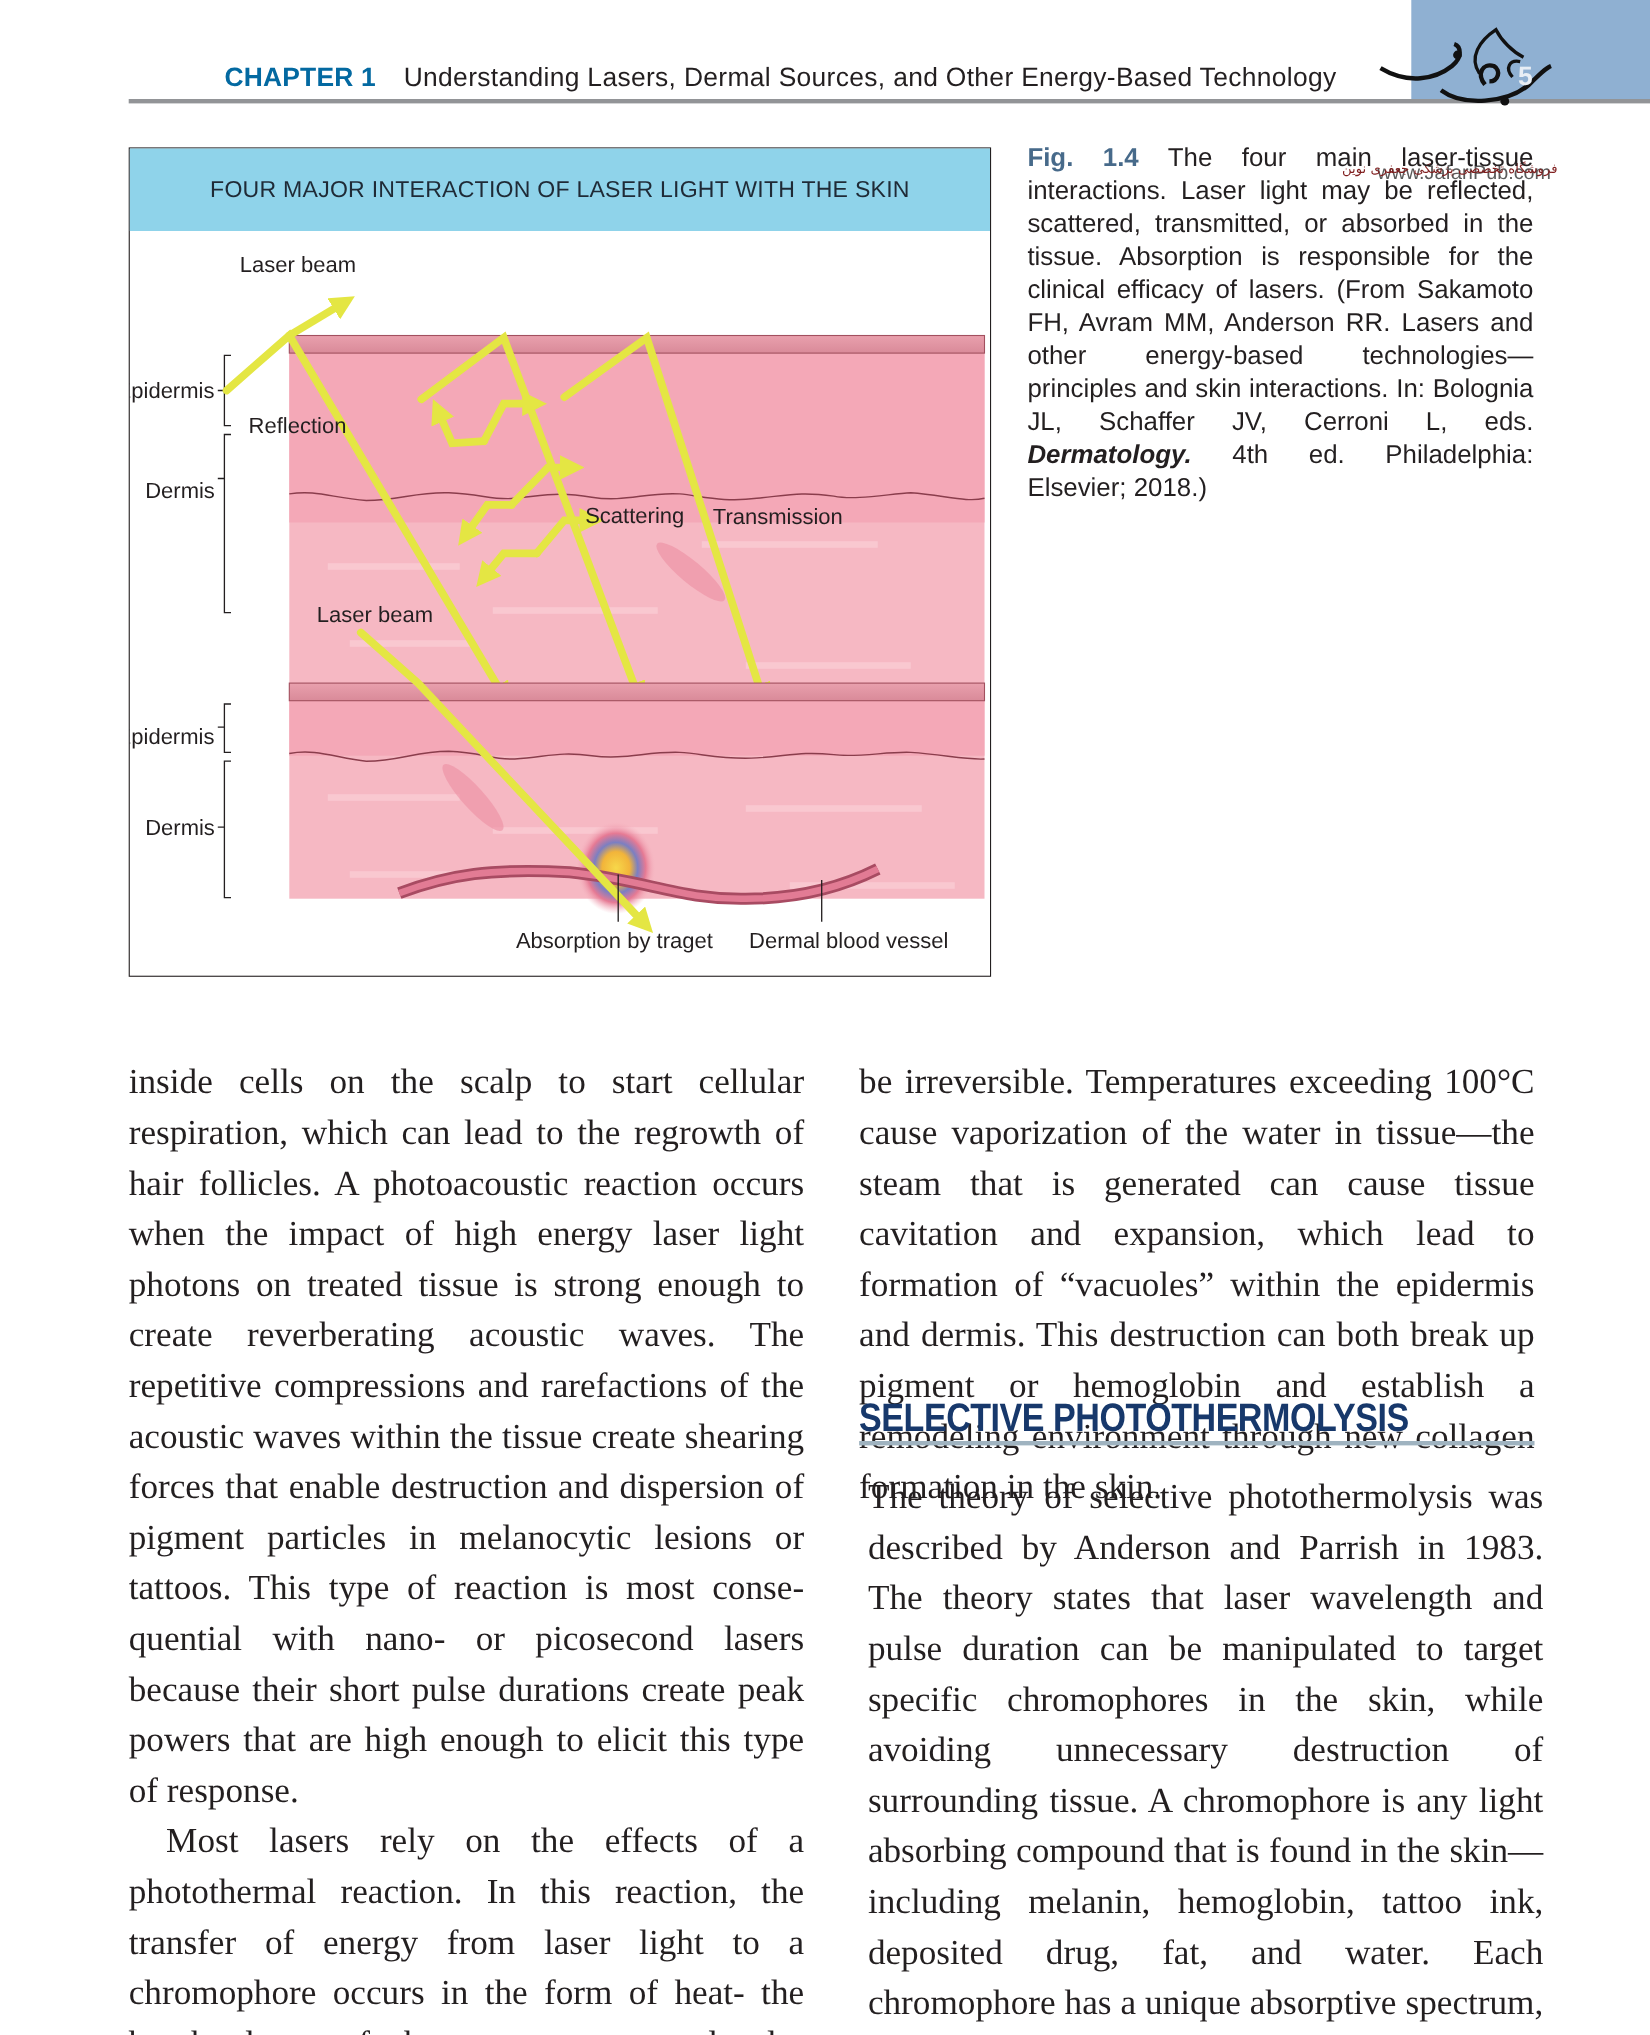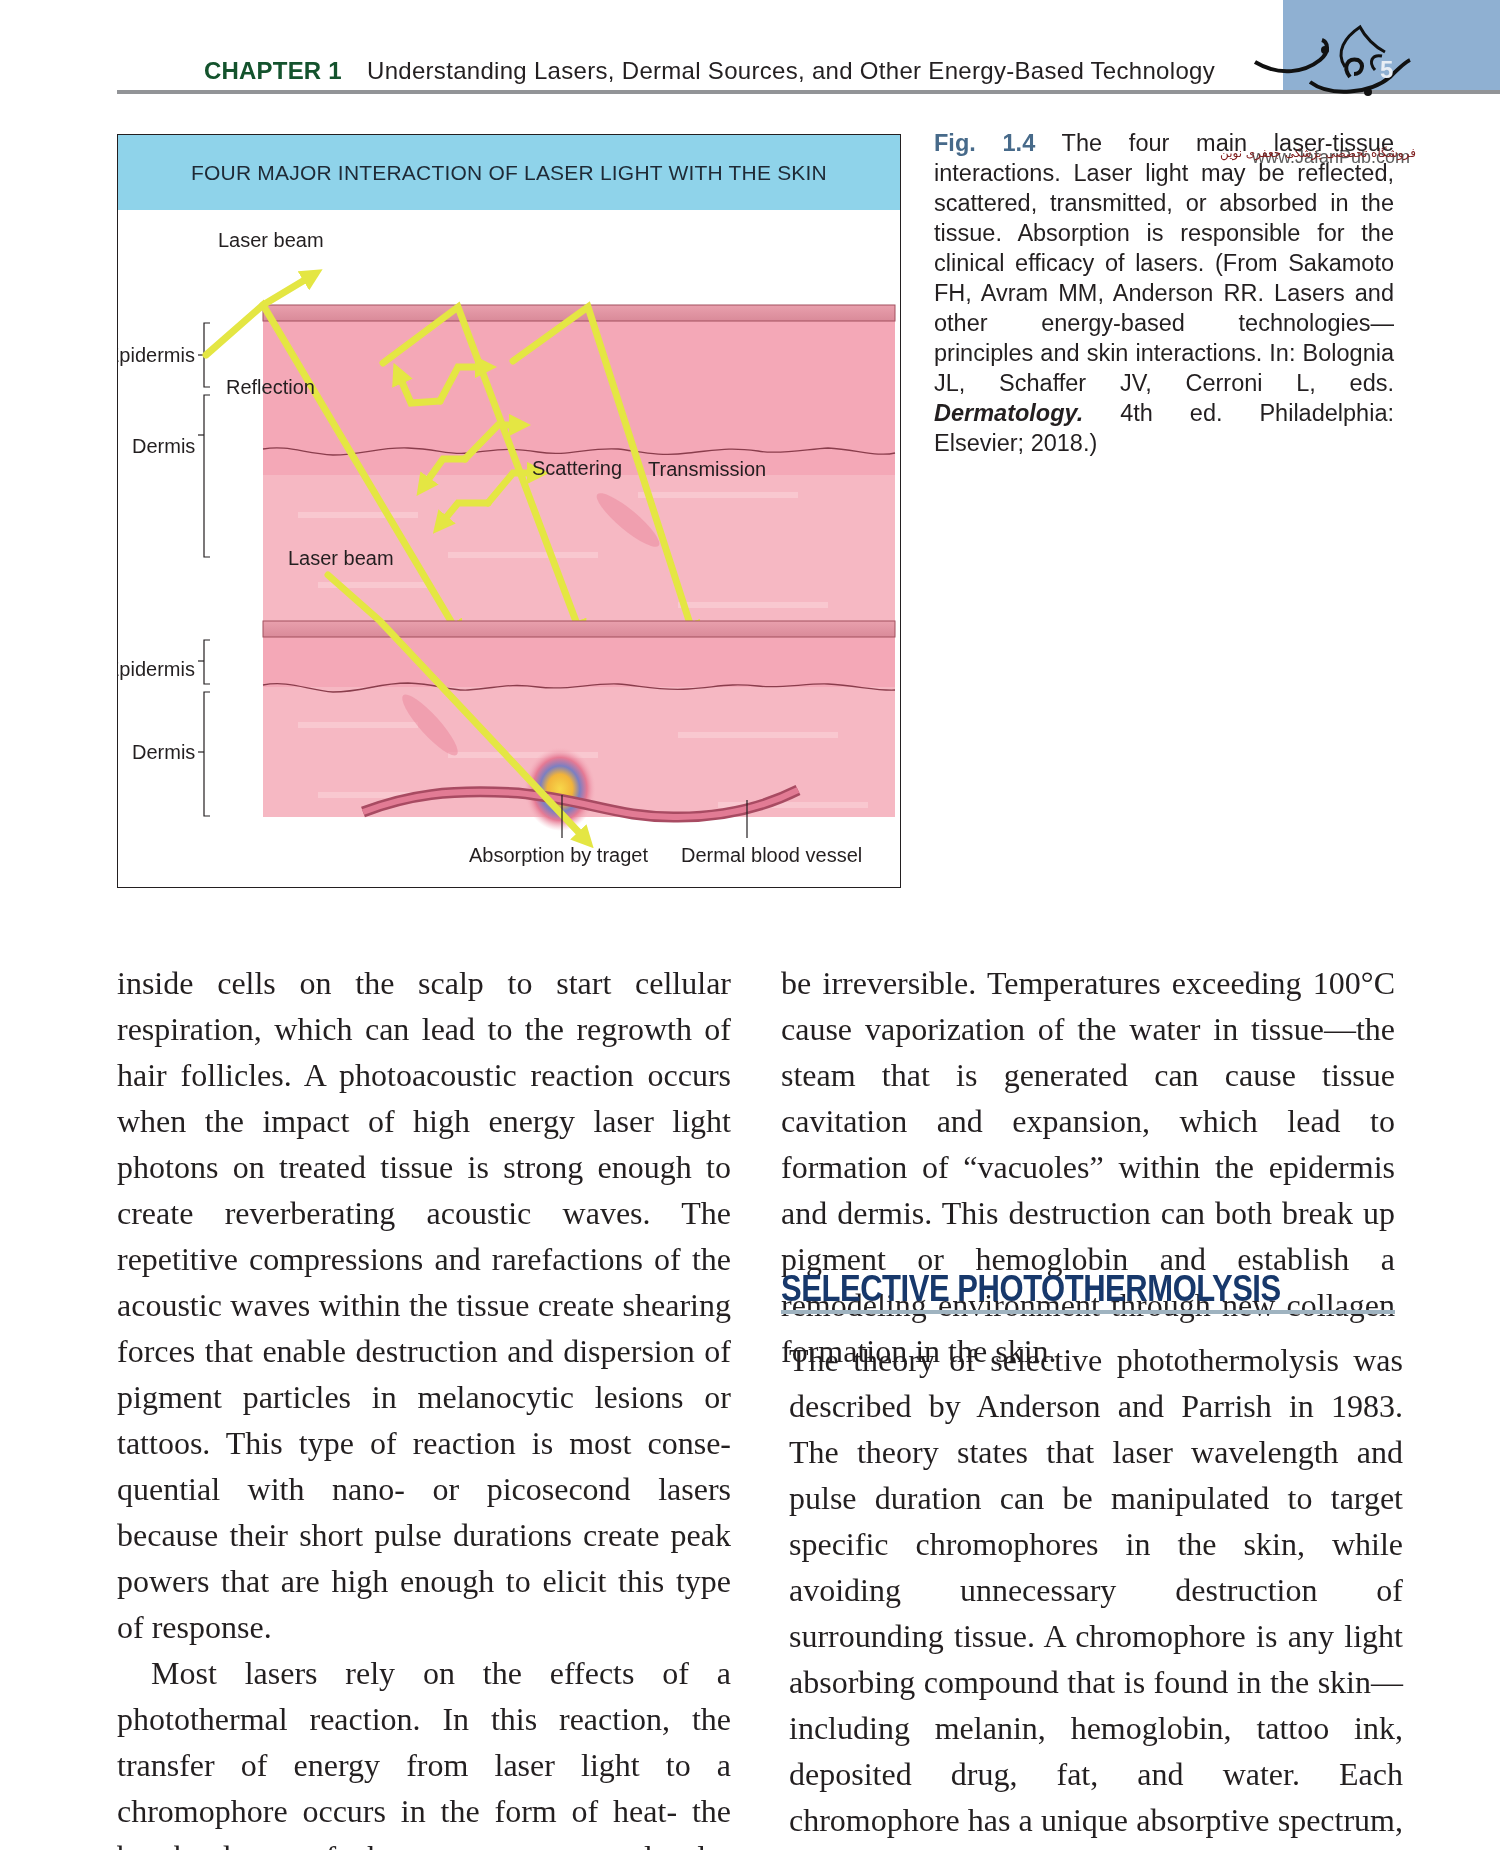--- a/index.html
+++ b/index.html
@@ -1,21 +1,21 @@
 <!DOCTYPE html>
 <html><head>
 <meta charset="utf-8">
 <style>
   html, body { margin:0; padding:0; background:#ffffff; }
   body { width:1500px; height:1850px; position:relative; overflow:hidden; font-family:"Liberation Serif", serif; color:#231f20; }
 
   
   .run-head { position:absolute; left:0; top:0; width:1500px; height:95px; }
   .pgbox { position:absolute; left:1283px; top:0; width:217px; height:92px; background:#8fb0d2; }
-  .chap { position:absolute; left:204px; top:57px; font-family:"Liberation Sans", sans-serif; font-size:24px; font-weight:bold; color:#14532d; letter-spacing:0.2px; }
+  .chap { position:absolute; left:204px; top:57px; font-family:"Liberation Sans", sans-serif; font-size:24px; font-weight:bold; color:#0369a1; letter-spacing:0.2px; }
   .chap-title { position:absolute; left:367px; top:57px; font-family:"Liberation Sans", sans-serif; font-size:24px; color:#231f20; letter-spacing:0.3px; }
   .pgnum { position:absolute; left:1380px; top:56px; font-family:"Liberation Sans", sans-serif; font-size:24px; font-weight:bold; color:#e8eef5; }
   .rule { position:absolute; left:117px; top:90px; width:1383px; height:4px; background:#929497; }
   .wm-logo { position:absolute; left:1250px; top:22px; width:180px; height:80px; }
   .wm-url { position:absolute; left:1252px; top:110px; font-family:"Liberation Sans", sans-serif; font-size:18px; color:#5b5b5b;margin-top:37px; }
   .wm-fa { position:absolute; left:1220px; top:146px; font-family:"DejaVu Sans", sans-serif; font-size:12px; color:#7f1d1d; direction:rtl; }
 
   
   .figure { position:absolute; left:117px; top:134px; width:782px; height:752px; border:1.5px solid #231f20; background:#fff; }
   .fig-head { position:absolute; left:0; top:0; width:782px; height:75px; background:#8fd3ea; }

